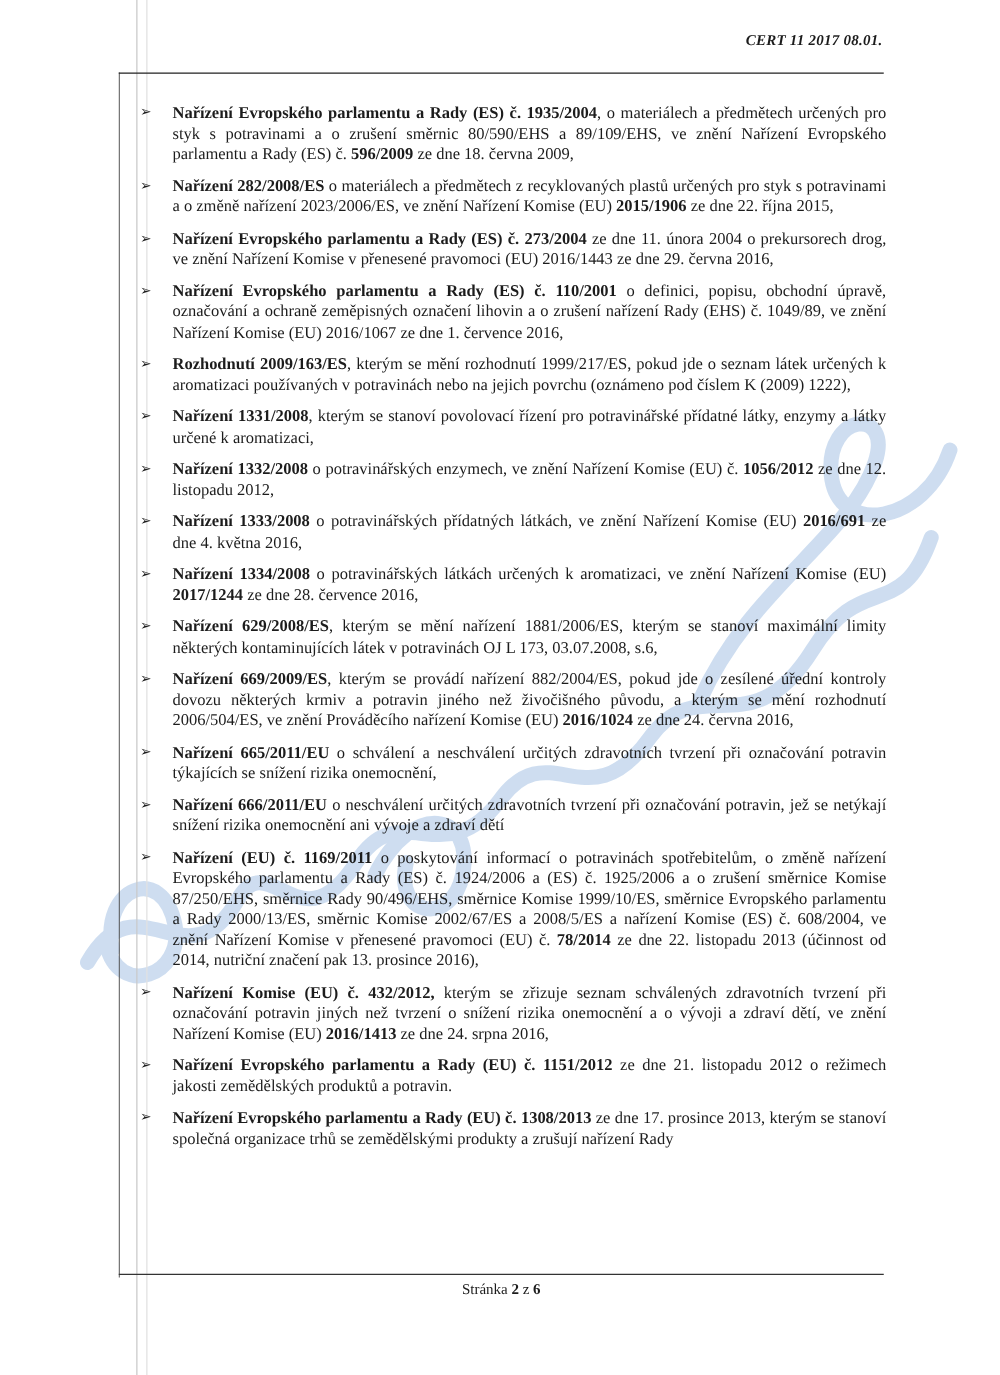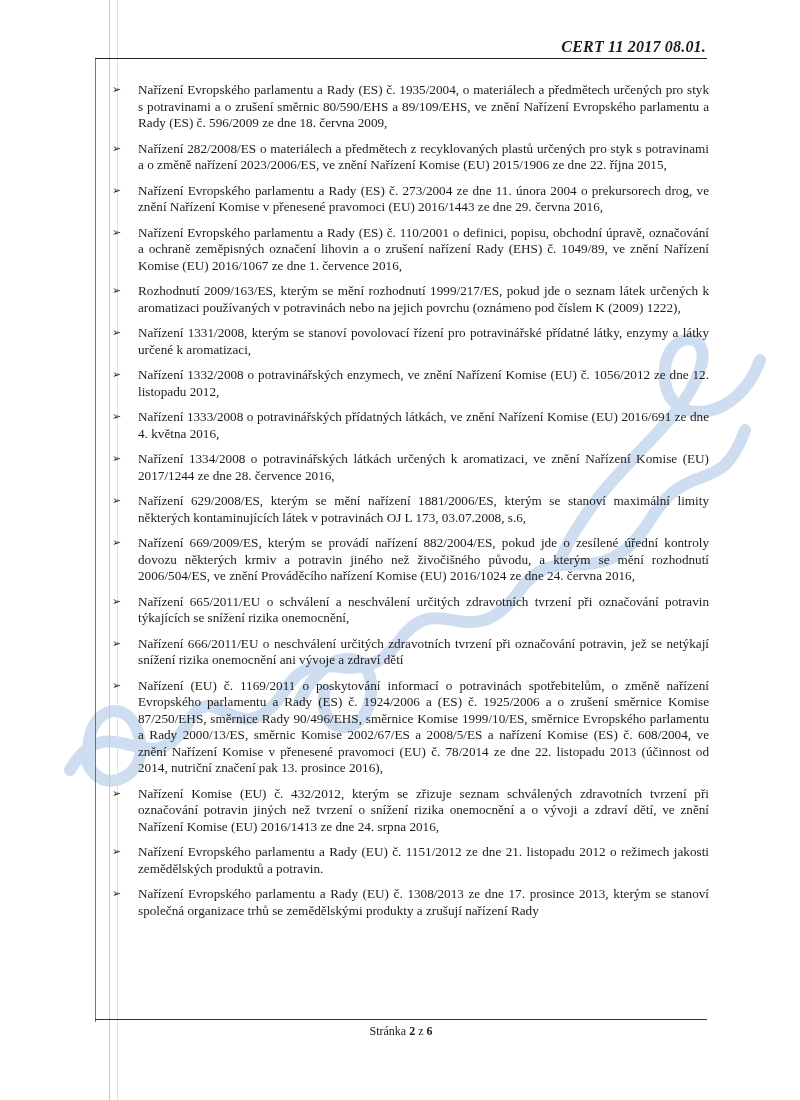--- a/index.html
+++ b/index.html
@@ -17,23 +17,23 @@
     color: #1c1c1c;
   }
   
   .scan-line { position: absolute; top: 0; bottom: 0; width: 1px; }
   .scan-line-a { left: 109px; background: #c9c9c9; }
   .scan-line-b { left: 117px; background: #e1e1e1; }
   .scan-line-dark { left: 95px; top: 58px; bottom: 78px; background: #4a4a4a; opacity: .75; }
 
   .header-ref {
     position: absolute;
-    top: 38px;
+    top: 25px;
     right: 94px;
-    font-size: 16px;
+    font-size: 12px;
     font-weight: bold;
     font-style: italic;
     letter-spacing: .2px;
   }
   .header-rule {
     position: absolute;
     top: 58px;
     left: 95px;
     right: 93px;
     border-top: 1.6px solid #222;
@@ -59,21 +59,21 @@
     width: 26px;
     font-family: "DejaVu Sans", sans-serif;
     font-size: 11px;
     line-height: 16.5px;
     color: #1c1c1c;
   }
   .reg-item .body {
     flex: 1;
     text-align: justify;
   }
-  .bold { font-weight: normal; }
+  .bold { font-weight: bold; }
 
   .footer-rule {
     position: absolute;
     top: 1019px;
     left: 95px;
     right: 93px;
     border-top: 1.2px solid #333;
   }
   .footer {
     position: absolute;

